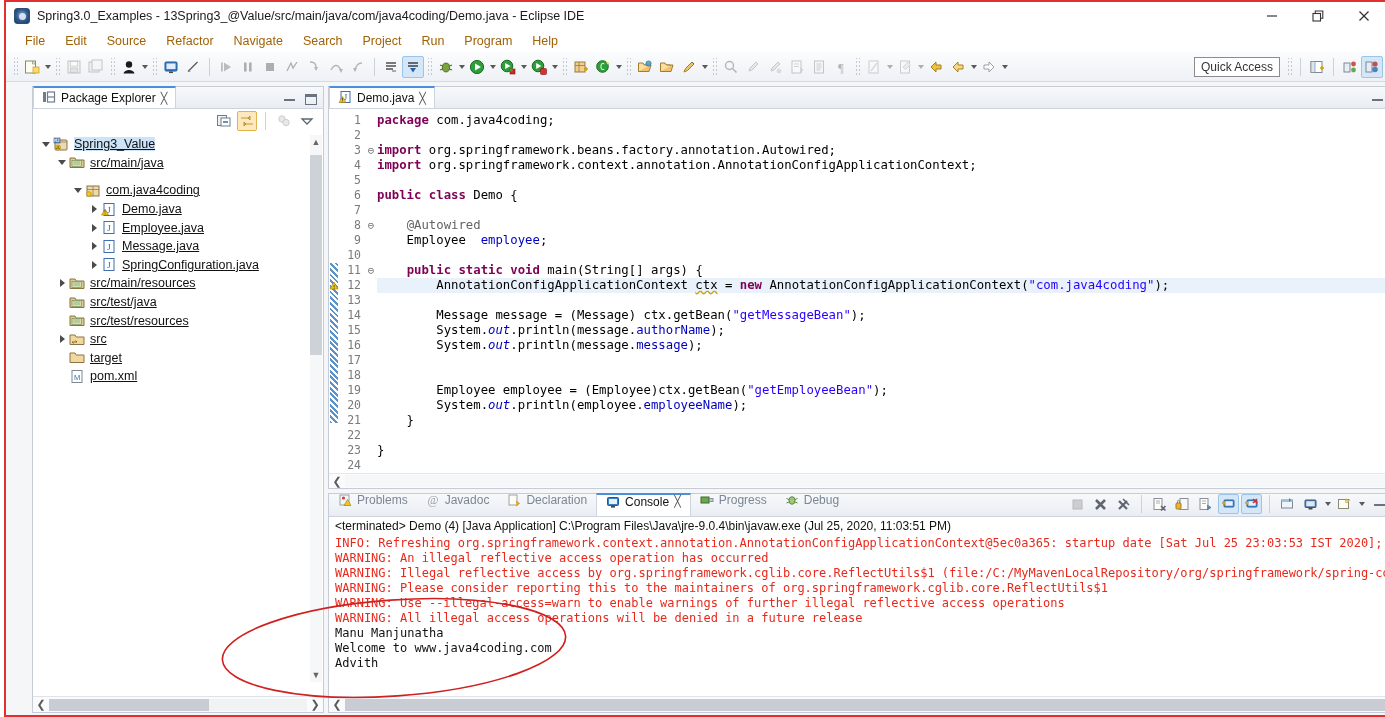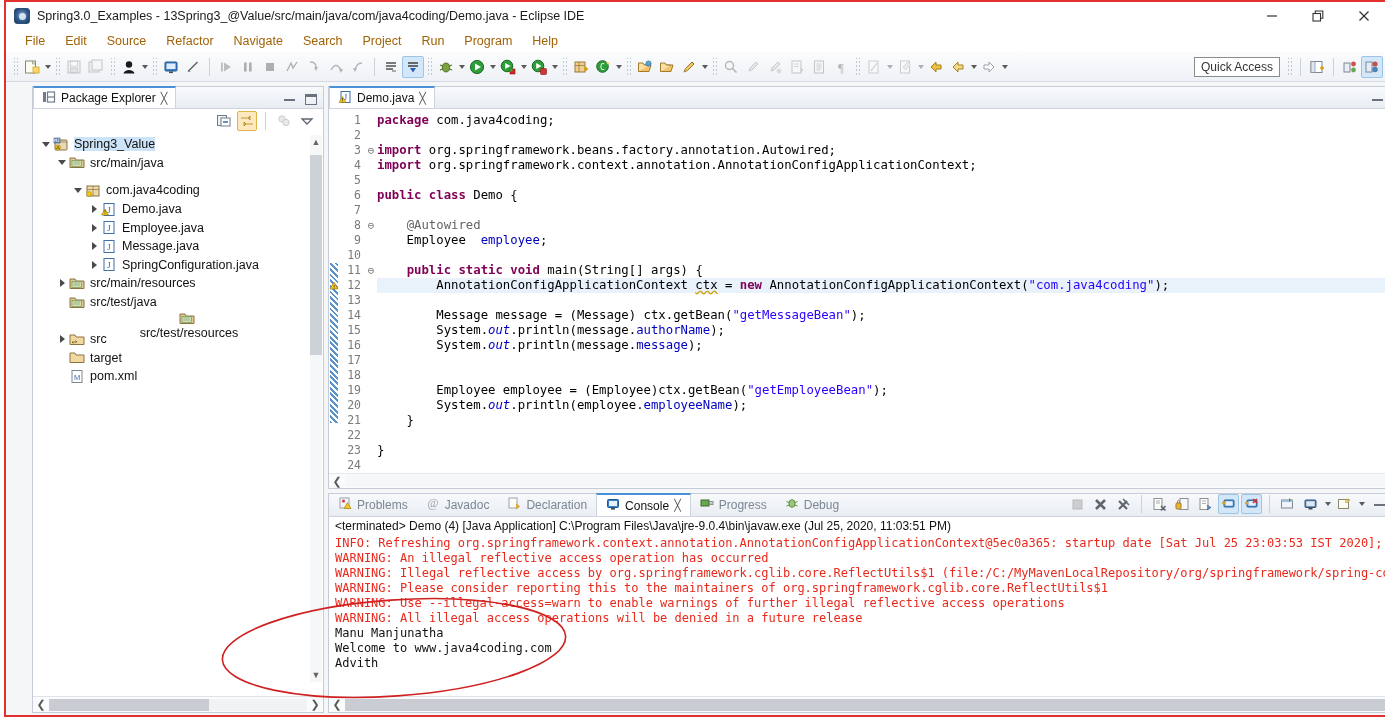--- a/index.html
+++ b/index.html
@@ -101,21 +101,21 @@
   }
   .vtb { width:20px; height:20px; display:flex; align-items:center; justify-content:center; }
   .vtb.sel { background:#fde9bd; border:1px solid #e0b44c; border-radius:2px; }
 
   .tree { flex:1; overflow:hidden; position:relative; padding-top:2px; font-size:12.5px; }
   .trow { height:18.6px; display:flex; align-items:center; white-space:nowrap; }
   .tarrow { width:14px; display:flex; align-items:center; justify-content:center; flex:none; color:#5b5b5b; font-size:9px; }
   .tarrow.open:after { content:""; border-left:4px solid transparent; border-right:4px solid transparent; border-top:5px solid #4b4b4b; }
   .tarrow.closed:after { content:""; border-top:4px solid transparent; border-bottom:4px solid transparent; border-left:5px solid #4b4b4b; }
   .ticon { width:17px; height:15px; flex:none; margin-right:4px; position:relative; }
-  .tlabel { color:#111; }
+  .tlabel { color:#111;text-decoration:underline; }
   .tlabel.muted { color:#b07a22; }
   .trow.sel .tlabel { background:#cde3f7; }
   .tree-sb {
     position:absolute; right:1px; top:2px; width:12px; bottom:14px;
     background:#f6f7f9;
   }
   .tree-sb .thumb { position:absolute; left:0; right:0; top:20px; height:200px; background:#cdd2d8; }
   .tree-sb .up, .tree-sb .dn { position:absolute; left:0; right:0; height:14px; display:flex; align-items:center; justify-content:center; color:#666; font-size:9px; }
   .tree-sb .up { top:0; }
   .tree-sb .dn { bottom:0; }
@@ -177,21 +177,21 @@
 
   
   .console {
     background:#fff; border:1px solid #c5ccd7; margin-top:4px;
     flex:1; display:flex; flex-direction:column; min-height:0;
   }
   .ctab-bar {
     height:23px; background:linear-gradient(#f7f9fb,#e9edf3);
     display:flex; align-items:flex-end; position:relative; border-bottom:1px solid #cdd4de;
   }
-  .ctab { height:23px; display:flex; align-items:center; gap:5px; padding:0 9px; font-size:12px; color:#7b8794; }
+  .ctab { height:23px; display:flex; gap:5px; padding:0 9px; font-size:12px; color:#7b8794; }
   .ctab.active { background:#fff; color:#111; border:1px solid #cdd4de; border-bottom:none; border-top:2px solid #4a90d9; }
   .ctools { position:absolute; right:4px; bottom:1px; display:flex; align-items:center; gap:2px; }
   .ctool { width:21px; height:20px; display:flex; align-items:center; justify-content:center; }
   .ctool.sel { background:#d4e7f8; border:1px solid #9cc4e4; border-radius:2px; }
 
   .cterm {
     font-family:"Liberation Sans", sans-serif; font-size:12px; color:#111;
     padding:2px 6px; white-space:nowrap; overflow:hidden;
   }
   .cout {
@@ -660,21 +660,21 @@
               <div class="trow" style="padding-left: 22px;">
                 <span class="tarrow "></span>
                 <span class="ticon"><svg width="17" height="15">
                     <path d="M1 12.5 V3 H6 L7.2 5 H15 V12.5 Z" fill="#e2c98f" stroke="#8a7440"></path>
                     <rect x="3" y="5.5" width="9.5" height="6" fill="#cfe0b8" stroke="#6b8a4a" stroke-width=".6"></rect>
                     <line x1="4.5" y1="7" x2="11" y2="7" stroke="#6b8a4a" stroke-width=".5"></line>
                     <line x1="4.5" y1="9" x2="11" y2="9" stroke="#6b8a4a" stroke-width=".5"></line>
                   </svg></span>
                 <span class="tlabel">src/test/java</span>
               </div>
-              <div class="trow" style="padding-left: 22px; flex-direction: column;">
+              <div class="trow" style="padding-left: 22px;">
                 <span class="tarrow "></span>
                 <span class="ticon"><svg width="17" height="15">
                     <path d="M1 12.5 V3 H6 L7.2 5 H15 V12.5 Z" fill="#e2c98f" stroke="#8a7440"></path>
                     <rect x="3" y="5.5" width="9.5" height="6" fill="#cfe0b8" stroke="#6b8a4a" stroke-width=".6"></rect>
                     <line x1="4.5" y1="7" x2="11" y2="7" stroke="#6b8a4a" stroke-width=".5"></line>
                     <line x1="4.5" y1="9" x2="11" y2="9" stroke="#6b8a4a" stroke-width=".5"></line>
                   </svg></span>
                 <span class="tlabel">src/test/resources</span>
               </div>
               <div class="trow" style="padding-left: 22px;">

